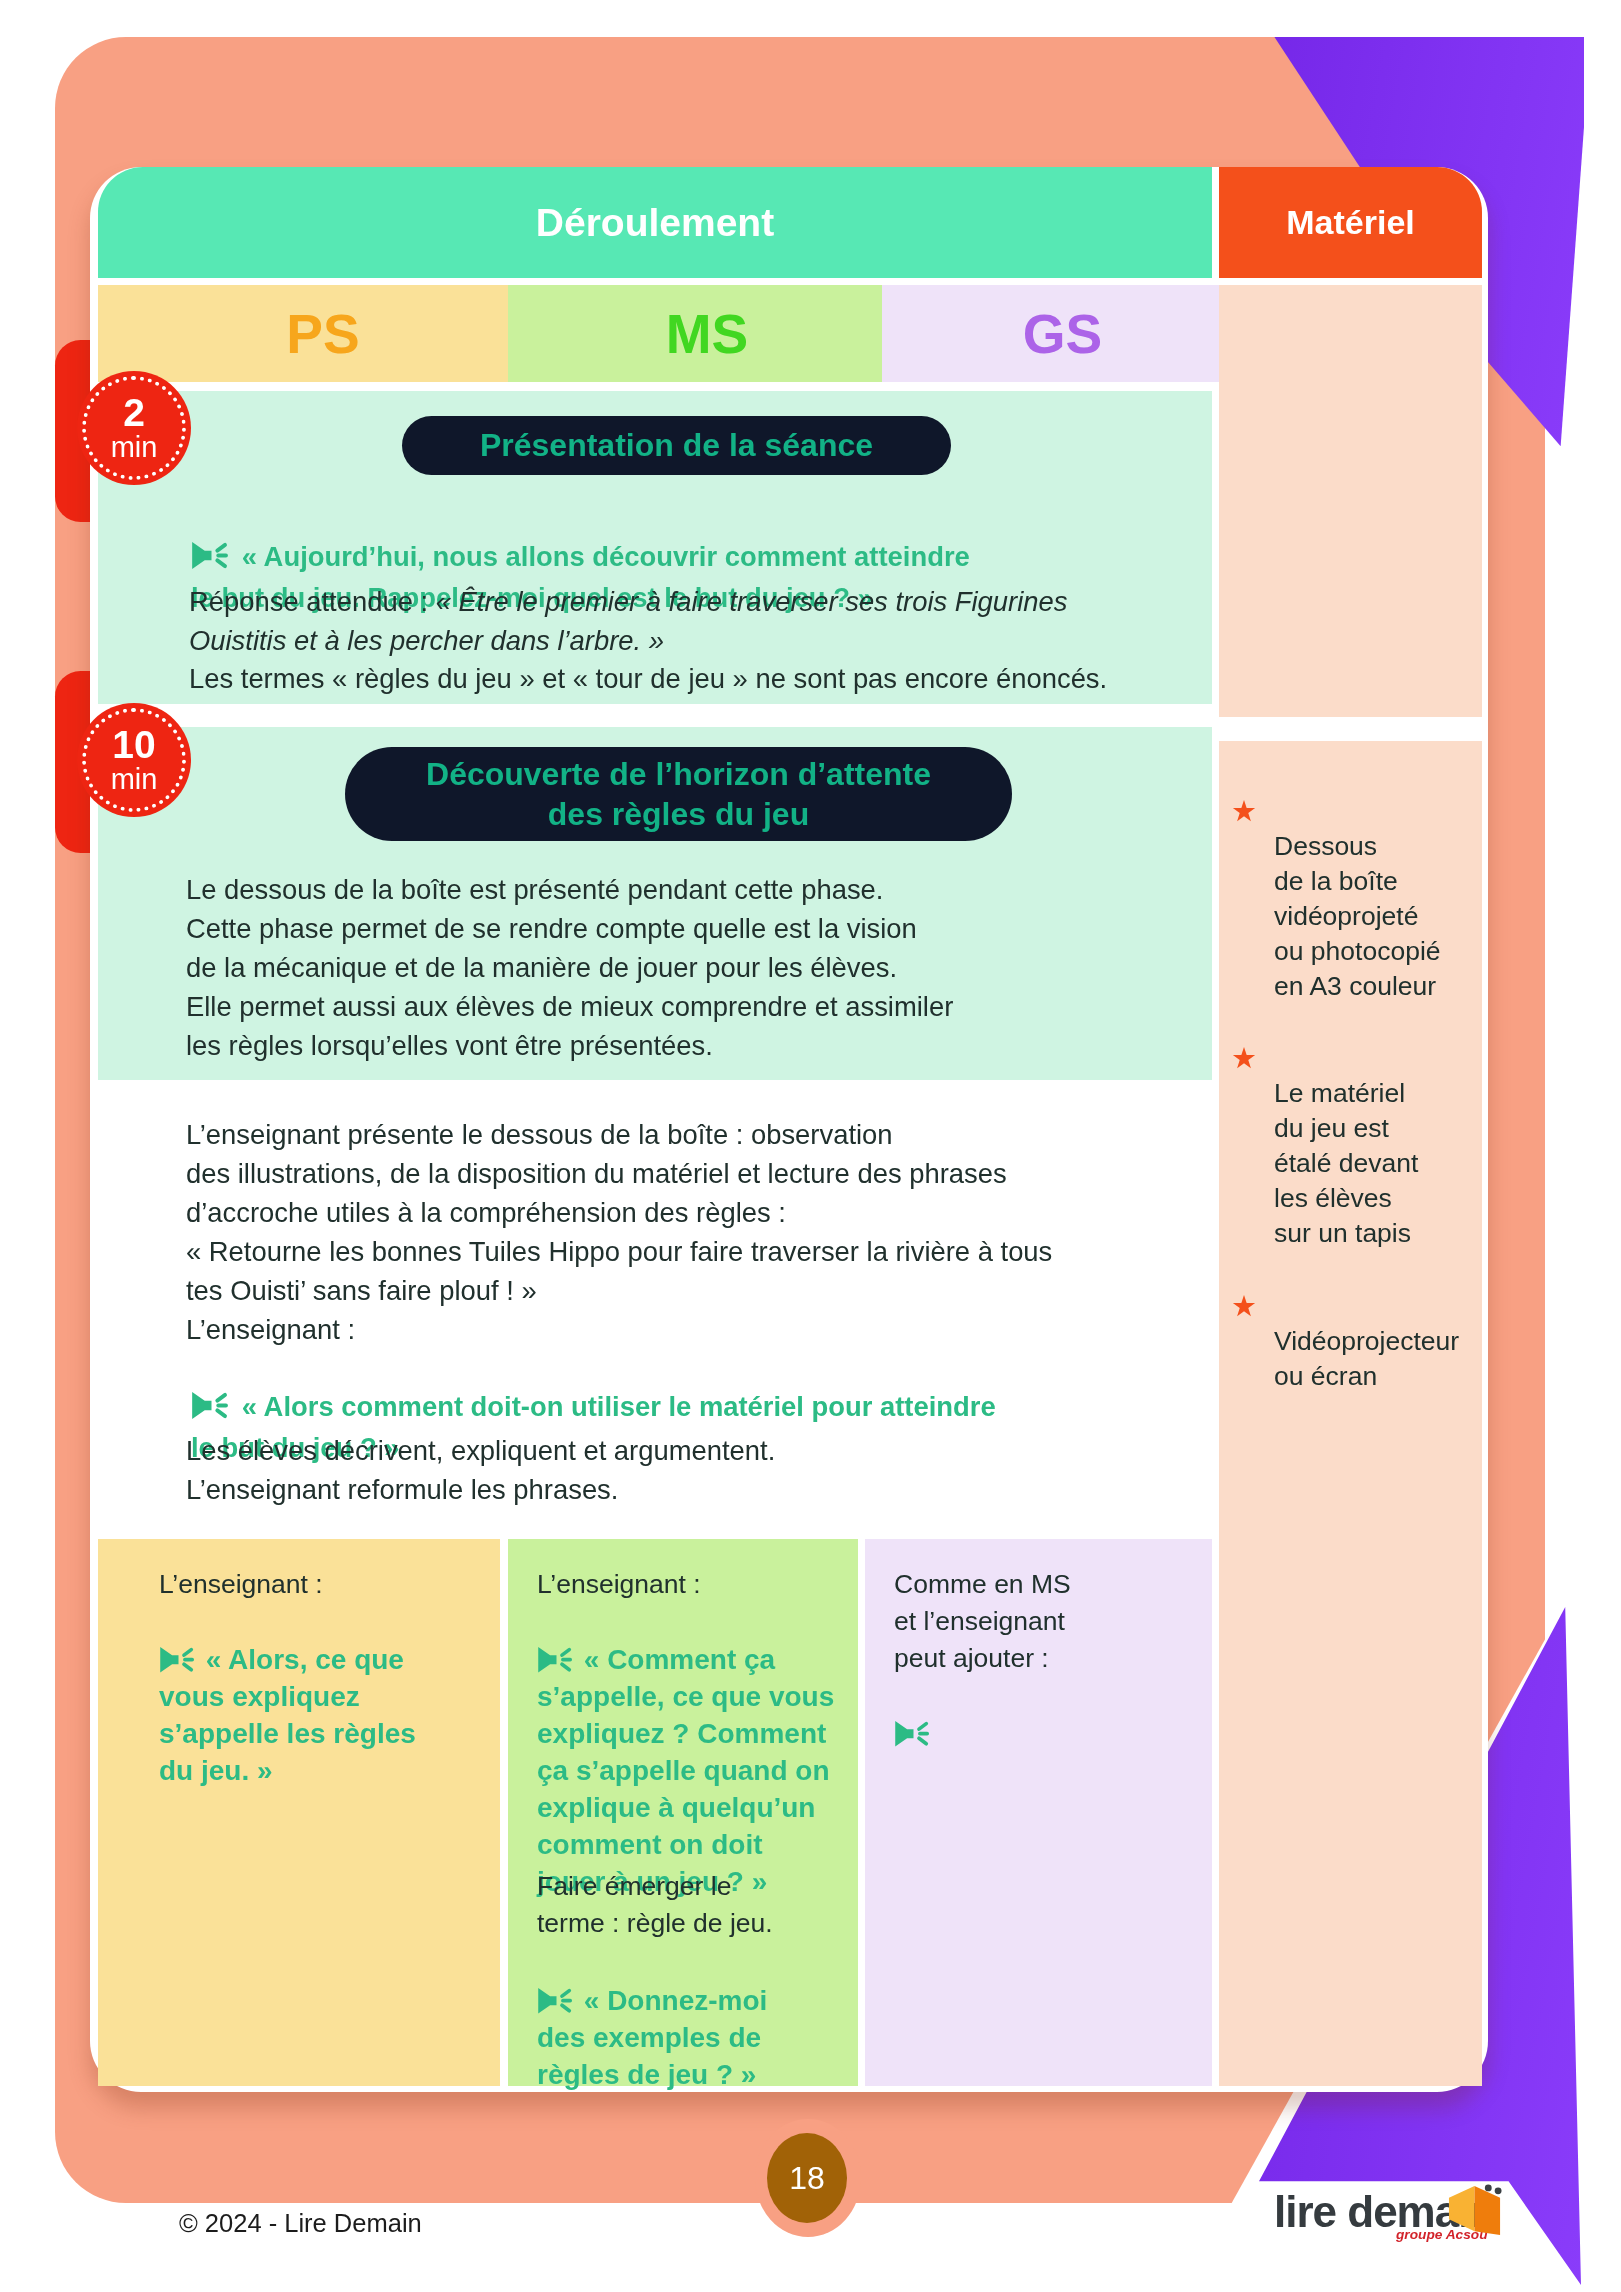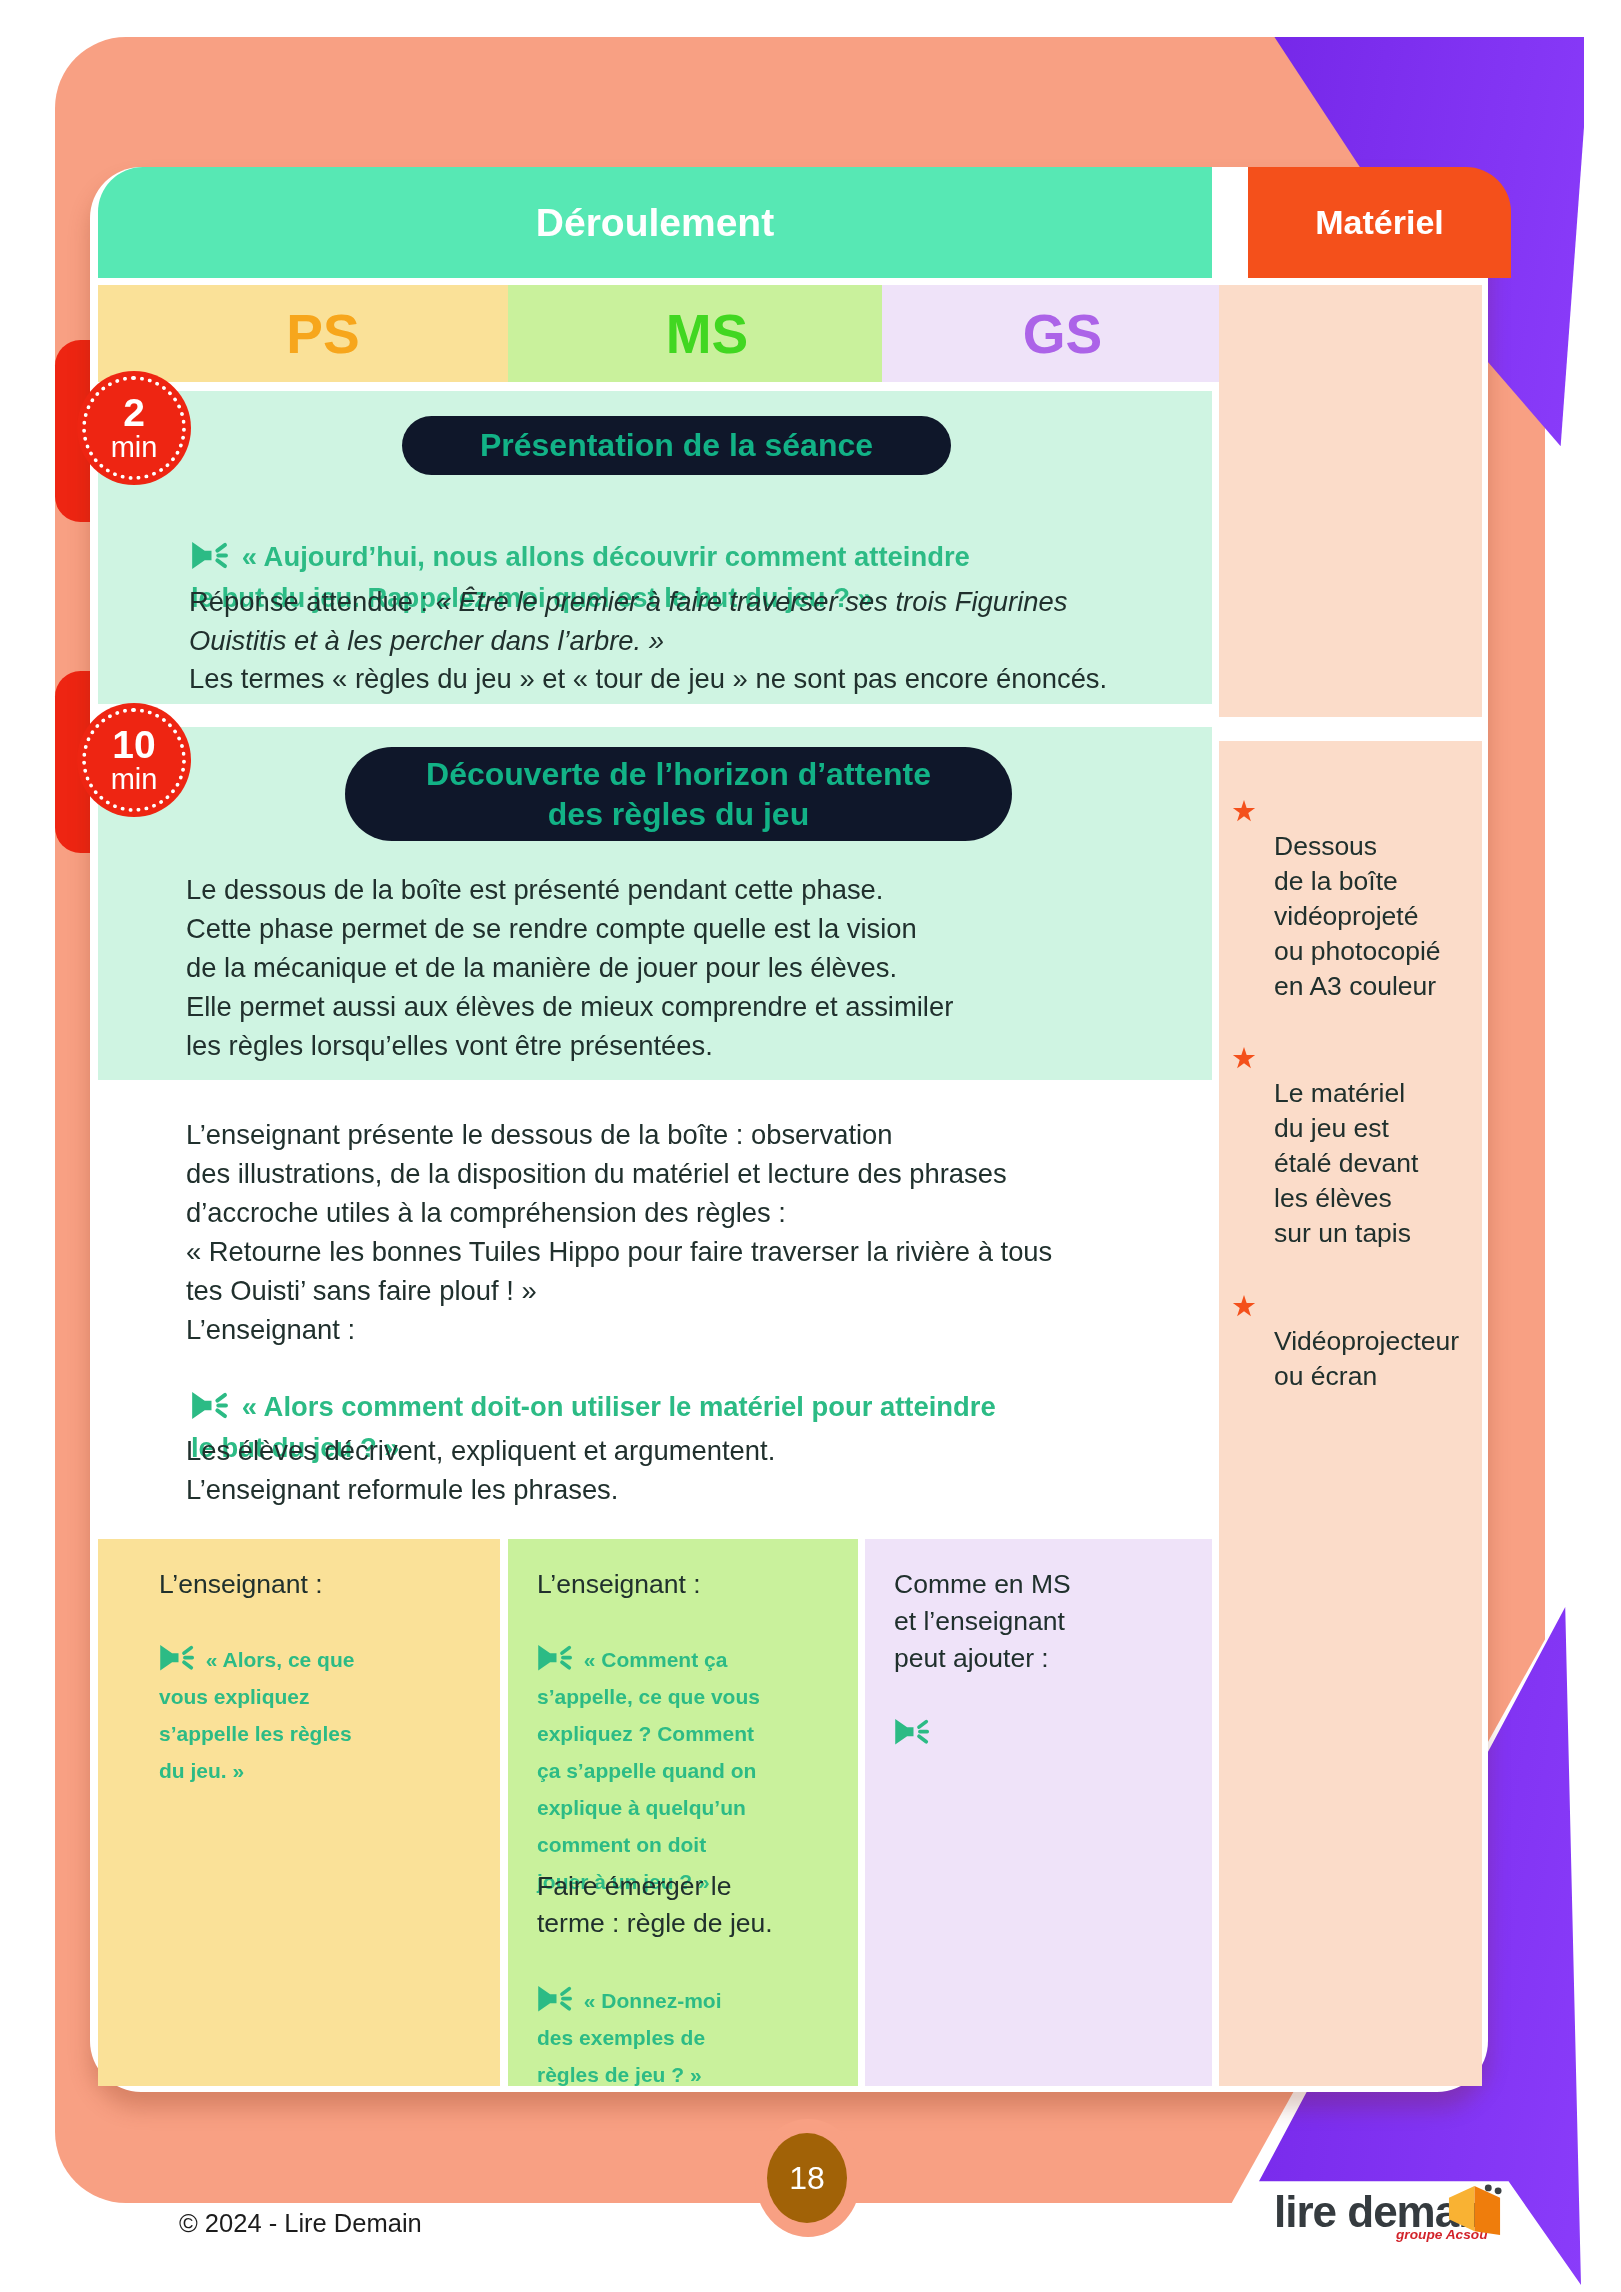--- a/index.html
+++ b/index.html
@@ -19,21 +19,21 @@
   
   #card{left:90px;top:167px;width:1398px;height:1925px;background:#ffffff;border-radius:51px;
         box-shadow:0 15.7px 21.6px rgba(120,40,10,0.25);}
   
   .cell{position:absolute;}
   #hdr-deroulement{left:98px;top:167px;width:1114px;height:111px;background:#57e8b4;
       border-radius:45px 0 0 0;display:flex;align-items:center;justify-content:center;
       color:#ffffff;font-size:39px;font-weight:bold;}
   #hdr-materiel{left:1219px;top:167px;width:263px;height:111px;background:#f4501b;
       border-radius:0 45px 0 0;display:flex;align-items:center;justify-content:center;
-      color:#ffffff;font-size:34px;font-weight:bold;margin-left:29px;}
+      color:#ffffff;font-size:34px;font-weight:bold;}
   .lvl{position:absolute;top:285px;height:97px;display:flex;align-items:center;justify-content:center;
        font-size:55px;font-weight:bold;padding-left:24px;}
   #lvl-ps{left:98px;width:402px;background:#fae198;color:#f7a61c;}
   #lvl-ms{left:508px;width:350px;background:#c9f19c;color:#41d721;}
   #lvl-gs{left:865px;width:347px;background:#efe3f9;color:#ac63e8;}
   
   .band{position:absolute;left:98px;width:1114px;background:#cff4e2;}
   #band1{top:391px;height:313px;}
   #band2{top:727px;height:353px;}
   .pill{position:absolute;background:#0f172a;border-radius:47px;display:flex;align-items:center;
@@ -49,21 +49,21 @@
          display:flex;flex-direction:column;align-items:center;justify-content:center;color:#ffffff;}
   .badge .ring{position:absolute;inset:4.9px;border:4.9px dotted #ffffff;border-radius:50%;}
   .badge .v{font-size:39px;font-weight:bold;line-height:39px;}
   .badge .u{font-size:29px;line-height:31px;}
   
   .col{position:absolute;top:1539px;height:547px;}
   #col-ps{left:98px;width:402px;background:#fae198;}
   #col-ms{left:508px;width:350px;background:#c9f19c;}
   #col-gs{left:865px;width:347px;background:#efe3f9;}
   .col-intro{font-size:26.5px;line-height:37px;color:#20302d;}
-  .col-quote{color:#2cbb85;font-weight:bold;font-size:21px;line-height:37px;}
+  .col-quote{color:#2cbb85;font-weight:bold;font-size:28px;line-height:37px;}
   .col-quote svg{vertical-align:-3.9px;margin-right:7.8px;}
   
   .peach{position:absolute;left:1219px;width:263px;background:#fbdcc9;}
   #peach-a{top:285px;height:432px;}
   #peach-b{top:741px;height:1345px;}
   .mat-item{position:absolute;left:1274px;width:208px;font-size:26.5px;line-height:35px;color:#20302d;}
   .mat-item .star{position:absolute;left:-43px;top:0;color:#f4501b;font-size:29px;}
   
   #copyright{left:179px;top:2209px;font-size:25.5px;color:#1c1c1c;}
   #page-badge-halo{left:755px;top:2119px;width:106px;height:118px;background:#f8a083;border-radius:50%;}

